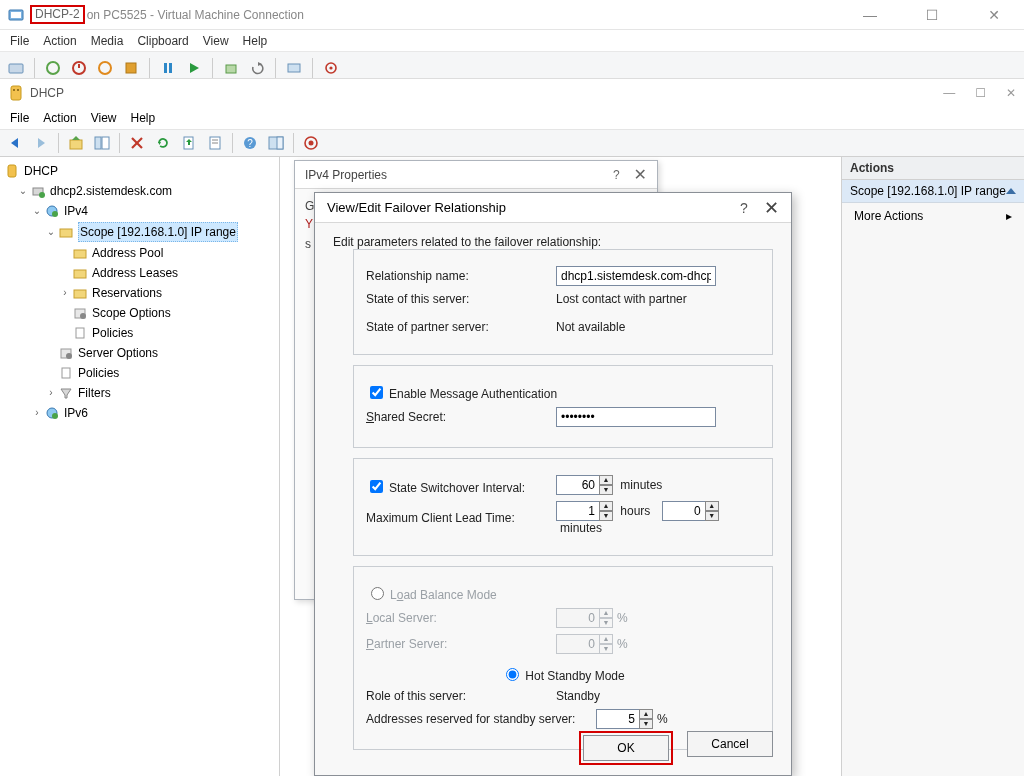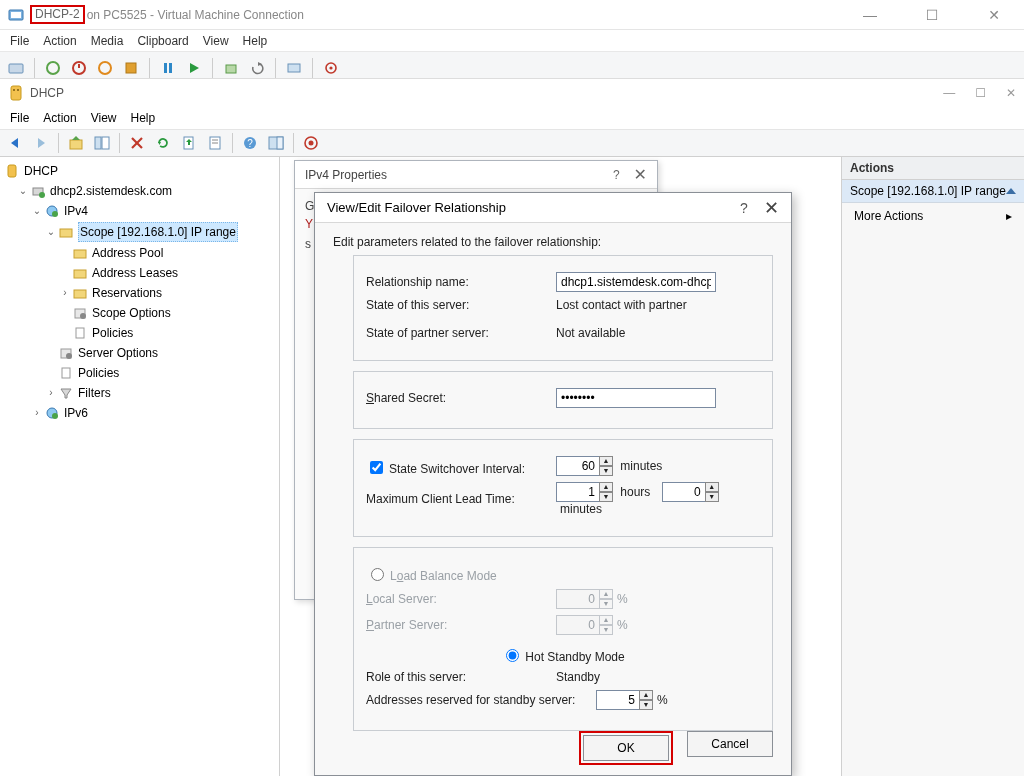--- a/index.html
+++ b/index.html
@@ -437,40 +437,43 @@
   </div>
 
   <div class="failover-dialog">
     <div class="fd-title">
       <span>View/Edit Failover Relationship</span>
       <span class="spacer"></span>
       <span class="q">?</span>
       <span class="x">✕</span>
     </div>
     <div class="fd-body">
-      <div style="margin-bottom:6px;">Edit parameters related to the failover relationship:</div>
+      <div style="">Edit parameters related to the failover relationship:</div>
 
       <div class="group">
         <div class="row">
           <div class="lbl">Relationship name:</div>
           <div class="val"><input class="txtbox" readonly="" value="dhcp1.sistemdesk.com-dhcp2" style=""></div>
         </div>
         <div class="row" style="align-items:flex-start;">
           <div class="lbl">State of this server:</div>
           <div class="val">
             <div>Lost contact with partner</div>
           </div>
         </div>
         <div class="row" style="margin-top:14px;">
           <div class="lbl">State of partner server:</div>
           <div class="val">Not available</div>
         </div>
       </div>
 
       <div class="group">
+        <div class="row">
+          <label><input type="checkbox" class="chk" checked="" style=""><span>Enable Message Authentication</span></label>
+        </div>
         <div class="row">
           <div class="lbl"><span class="u">S</span>hared Secret:</div>
           <div class="val"><input class="txtbox" type="password" value="********" style=""></div>
         </div>
       </div>
 
       <div class="group">
         <div class="row">
           <label class="lbl"><input type="checkbox" class="chk" checked="" style=""><span>State Switchover Interval:</span></label>
           <div class="val">

